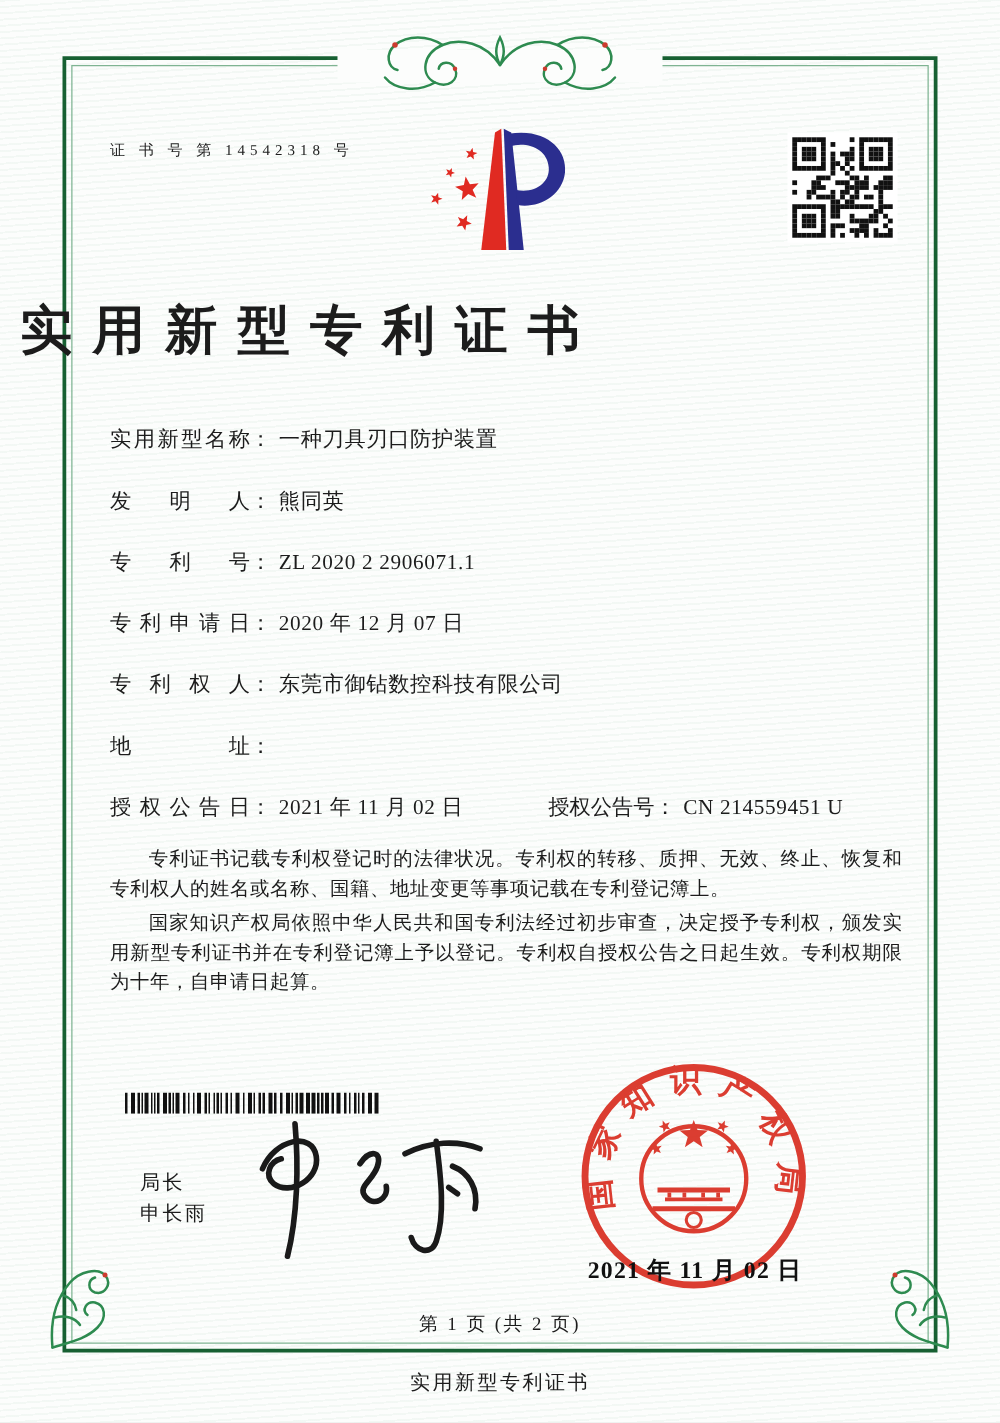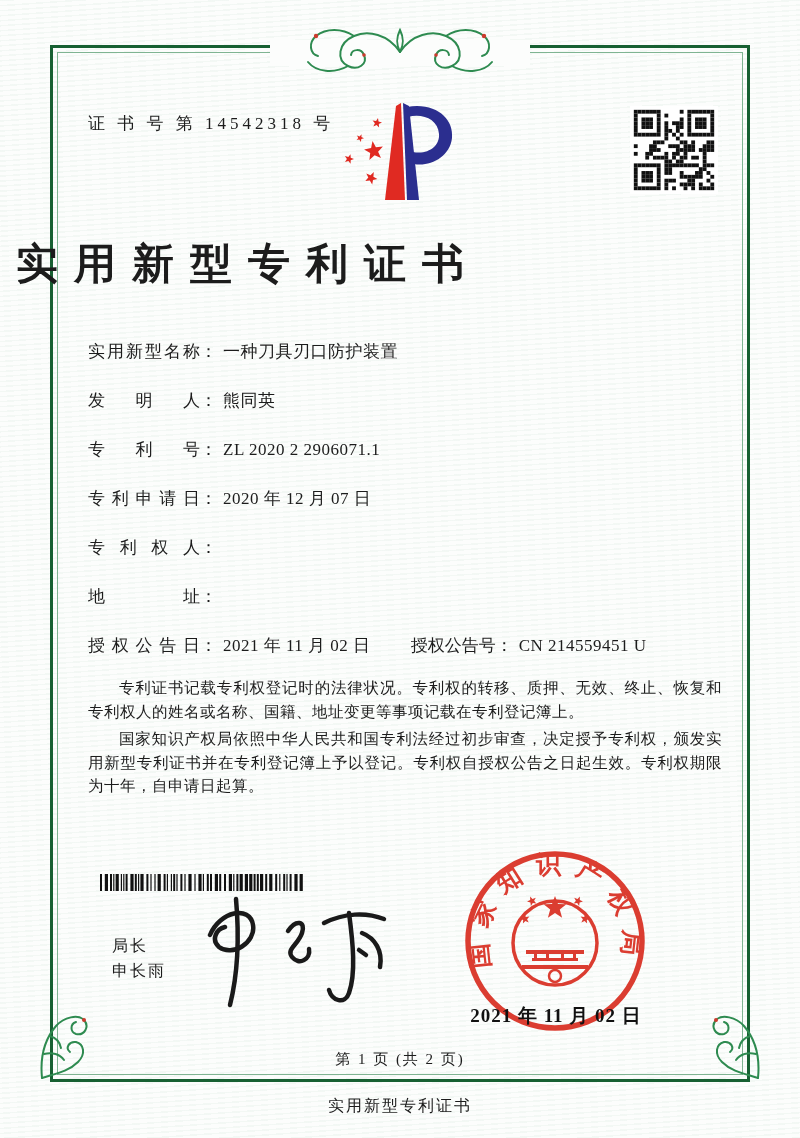--- a/index.html
+++ b/index.html
@@ -14,35 +14,35 @@
   .frame-outer{
     position:absolute; left:50px; top:45px; right:50px; bottom:56px;
     border:3px solid #176032;
   }
   .frame-inner{ position:absolute; inset:4px; border:1.5px solid #7fb492; }
   .ornament-top{ position:absolute; left:50%; top:22px; transform:translateX(-50%); }
   .ornament-corner{ position:absolute; bottom:52px; }
   .ornament-corner.left{ left:34px; }
   .ornament-corner.right{ right:34px; transform:scaleX(-1); }
 
-  .cert-no{ position:absolute; left:88px; top:112px; font-size:17px; letter-spacing:4px; }
+  .cert-no{ position:absolute; left:88px; top:112px; font-size:12px; letter-spacing:4px; }
   .logo{ position:absolute; left:330px; top:90px; }
   .qr{ position:absolute; left:630px; top:106px; width:88px; height:88px; background:#fff; }
 
   .title{
     position:absolute; left:0; top:236px; width:100%; text-align:left;
     font-size:42px; font-weight:bold; letter-spacing:16px; text-indent:16px;
   }
 
   .fields{ position:absolute; left:88px; top:341px; width:634px; font-size:17px; }
   .field-row{ display:flex; align-items:flex-end; margin-bottom:27px; line-height:22px; }
   .flabel{ flex:0 0 112px; text-align:justify; text-align-last:justify; }
   .colon{ flex:0 0 auto; }
   .fvalue{ margin-left:6px; letter-spacing:0.5px; }
-  .pair2{ display:flex; margin-left:40px; }
+  .pair2{ display:flex; margin-left:68px; }
 
   .paras{
     position:absolute; left:88px; top:676px; width:634px;
     font-size:15.5px; line-height:23.5px; text-align:justify; letter-spacing:0.5px;
   }
   .paras p{ margin:0 0 4px 0; text-indent:2em; }
 
   .barcode{ position:absolute; left:100px; top:874px; }
   .signer{ position:absolute; left:112px; top:936px; font-size:16px; letter-spacing:2px; }
   .signer .line2{ margin-top:4px; }
@@ -364,20 +364,21 @@
       <span class="fvalue">ZL 2020 2 2906071.1</span>
     </div>
     <div class="field-row">
       <span class="flabel">专利申请日</span>
         <span class="colon">：</span>
       <span class="fvalue">2020 年 12 月 07 日</span>
     </div>
     <div class="field-row">
       <span class="flabel">专利权人</span>
         <span class="colon">：</span>
+      <span class="fvalue">东莞市御钻数控科技有限公司</span>
     </div>
     <div class="field-row">
       <span class="flabel">地址</span>
         <span class="colon">：</span>
     </div>
     <div class="field-row">
       <span class="flabel">授权公告日</span>
         <span class="colon">：</span>
       <span class="fvalue">2021 年 11 月 02 日</span>
       <span class="pair2">

